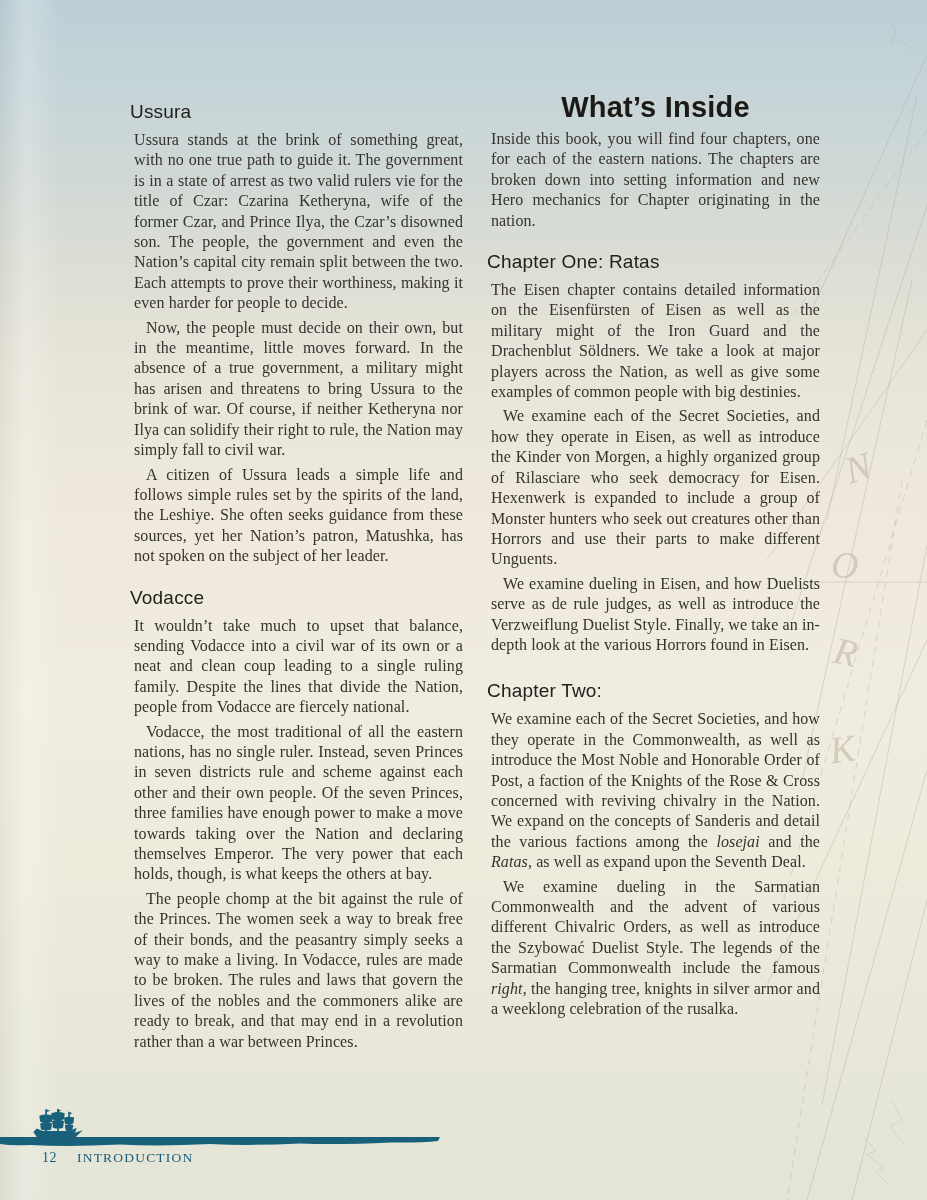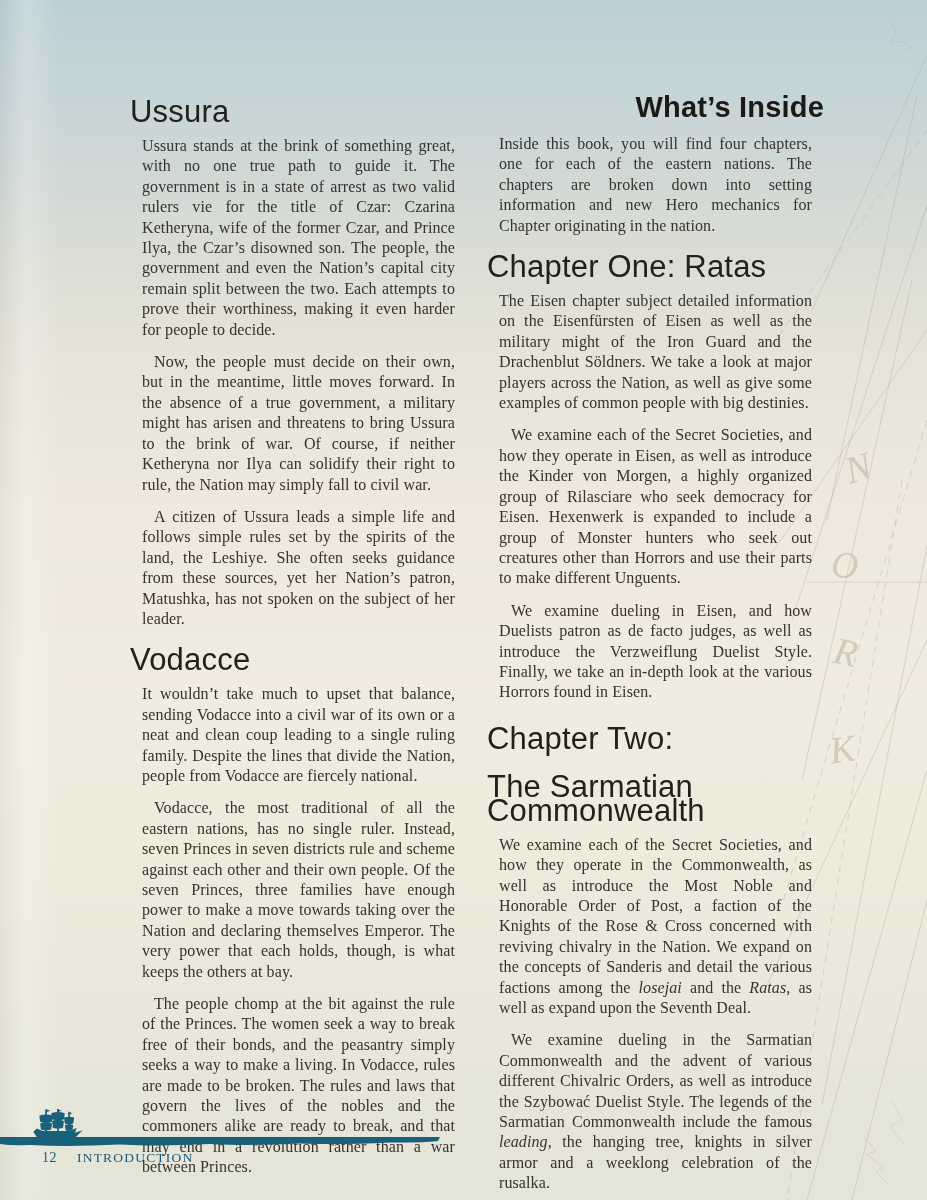--- a/index.html
+++ b/index.html
@@ -23,42 +23,42 @@
   .col {
     position:absolute;
     text-align:justify;
     color:#36322c;
     font-size:16px;
     line-height:20.4px;
     letter-spacing:0.1px;
   }
   .col-left  { left:130px; top:100px; width:337px; }
   .col-right { left:487px; top:92px;  width:337px; }
-  .col p { margin:12px; text-indent:12px; }
+  .col p { margin:4px; text-indent:12px; }
   .col p:first-of-type { text-indent:0; }
   .sec-h {
     font-family:"Liberation Sans", sans-serif;
     font-weight:400;
-    font-size:31px;
+    font-size:19px;
     line-height:24px;
     color:#24211d;
     margin:0 0 6px 0;
     text-align:left;
     letter-spacing:0.2px;
   }
   .sec-h span { display:block;margin-top:24px; }
   .sec-gap { margin-top:19px; }
   .big-title {
     font-family:"Liberation Sans", sans-serif;
     font-weight:700;
     font-size:29px;
     line-height:30px;
     color:#1c1a17;
     margin:0 0 7px 0;
-    text-align:right;
+    text-align:center;
     letter-spacing:0.2px;
   }
   .footer-band { position:absolute; left:0; top:1136px; }
   .ship { position:absolute; left:30px; top:1109px; }
   .footer-label {
     position:absolute; left:42px; top:1150px;
     font-family:"Liberation Serif", serif;
     font-weight:400;
     color:#17597a;
     font-size:14px;
@@ -112,32 +112,31 @@
       <p>The people chomp at the bit against the rule of the Princes. The women seek a way to break free of their bonds, and the peasantry simply seeks a way to make a living. In Vodacce, rules are made to be broken. The rules and laws that govern the lives of the nobles and the commoners alike are ready to break, and that may end in a revolution rather than a war between Princes.</p>
     </div>
   </div>
 
   <div class="col col-right">
     <h1 class="big-title">What’s Inside</h1>
     <p>Inside this book, you will find four chapters, one for each of the eastern nations. The chapters are broken down into setting information and new Hero mechanics for Chapter originating in the nation.</p>
 
     <div class="sec-gap">
       <h2 class="sec-h">Chapter One: Ratas</h2>
-      <p>The Eisen chapter subject detailed information on the Eisenfürsten of Eisen as well as the military might of the Iron Guard and the Drachenblut Söldners. We take a look at major players across the Nation, as well as give some examples of common people with big destinies.</p>
+      <p>The Eisen chapter contains detailed information on the Eisenfürsten of Eisen as well as the military might of the Iron Guard and the Drachenblut Söldners. We take a look at major players across the Nation, as well as give some examples of common people with big destinies.</p>
       <p>We examine each of the Secret Societies, and how they operate in Eisen, as well as introduce the Kinder von Morgen, a highly organized group of Rilasciare who seek democracy for Eisen. Hexenwerk is expanded to include a group of Monster hunters who seek out creatures other than Horrors and use their parts to make different Unguents.</p>
-      <p>We examine dueling in Eisen, and how Duelists patron as de facto judges, as well as introduce the Verzweiflung Duelist Style. Finally, we take an in-depth look at the various Horrors found in Eisen.</p>
+      <p>We examine dueling in Eisen, and how Duelists serve as de rule judges, as well as introduce the Verzweiflung Duelist Style. Finally, we take an in-depth look at the various Horrors found in Eisen.</p>
     </div>
 
     <div class="sec-gap">
       <h2 class="sec-h">
         <span>Chapter Two:</span>
-        <span>The Sarmatian Commonwealth</span>
       </h2>
       <p><span>We examine each of the Secret Societies, and how they operate in the Commonwealth, as well as introduce the Most Noble and Honorable Order of Post, a faction of the Knights of the Rose &amp; Cross concerned with reviving chivalry in the Nation. We expand on the concepts of Sanderis and detail the various factions among the </span><i>losejai</i><span> and the </span><i>Ratas</i><span>, as well as expand upon the Seventh Deal.</span></p>
-      <p><span>We examine dueling in the Sarmatian Commonwealth and the advent of various different Chivalric Orders, as well as introduce the Szybować Duelist Style. The legends of the Sarmatian Commonwealth include the famous </span><i>leading</i><span>, the hanging tree, knights in silver armor and a weeklong celebration of the rusalka.</span></p>
+      <p><span>We examine dueling in the Sarmatian Commonwealth and the advent of various different Chivalric Orders, as well as introduce the Szybować Duelist Style. The legends of the Sarmatian Commonwealth include the famous </span><i>right</i><span>, the hanging tree, knights in silver armor and a weeklong celebration of the rusalka.</span></p>
     </div>
   </div>
 
   <svg class="footer-band" width="442" height="14" viewBox="0 0 442 14">
     <path fill="#19607b" d="M0 1 L440 1 L438 5 Q420 7 390 6.5 Q340 9 300 7.5 Q250 10 210 8 Q160 10.5 120 8.5 Q70 11 30 9 Q12 10 0 8 Z"></path>
   </svg>
 
   <svg class="ship" width="56" height="34" viewBox="0 0 64 40">
     <g fill="#19607b">
 

